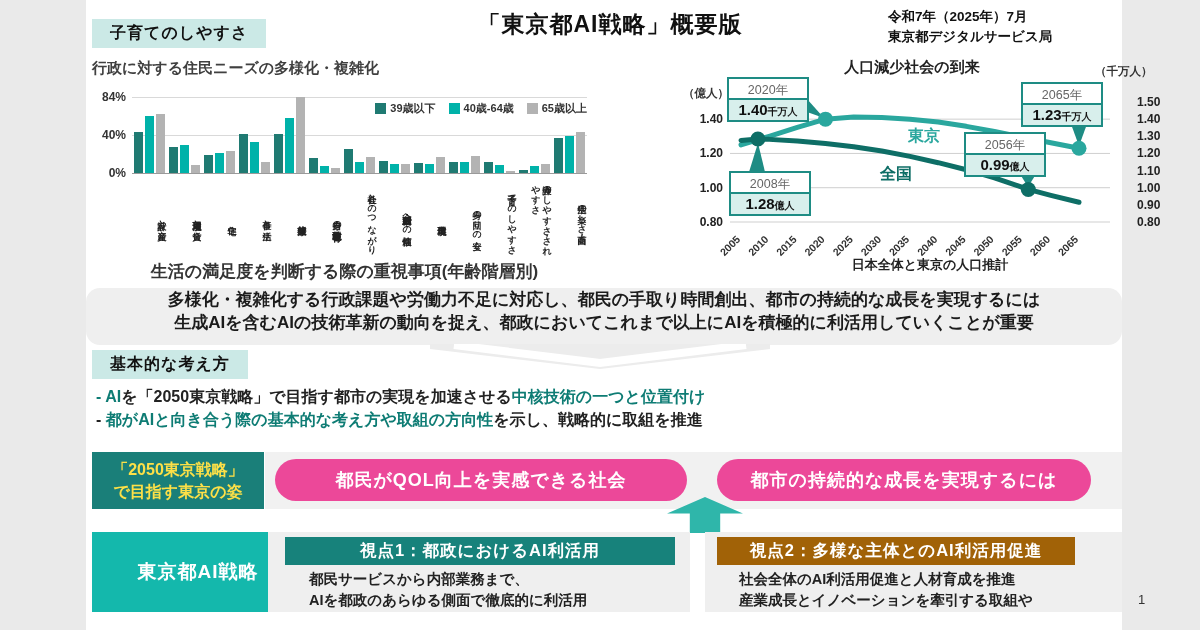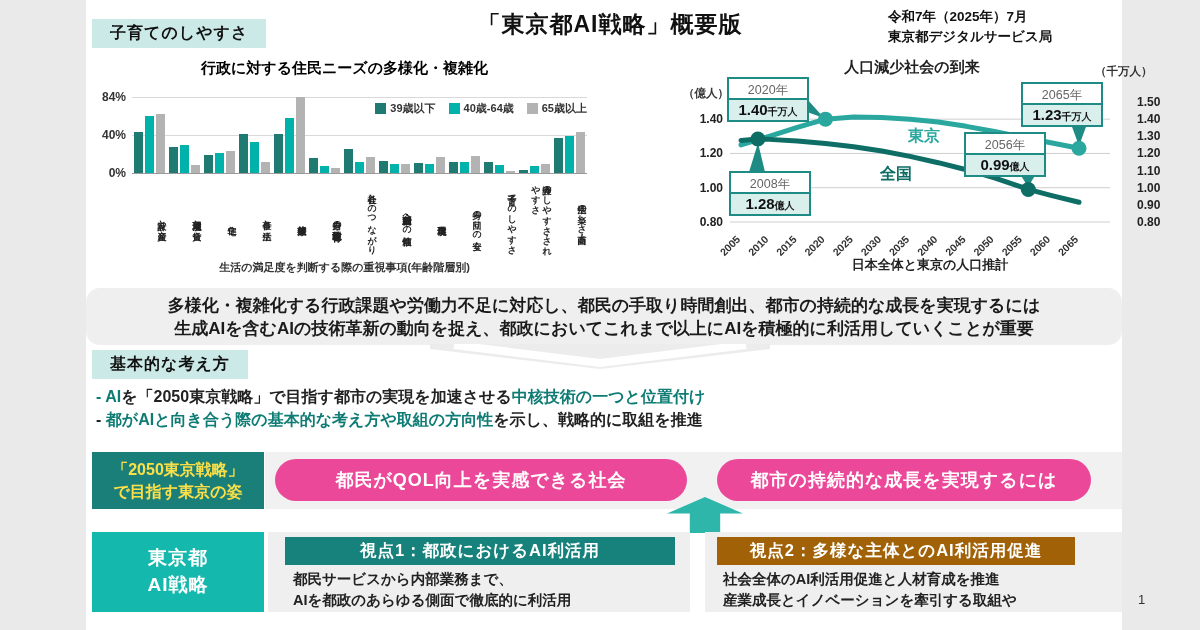--- a/index.html
+++ b/index.html
@@ -17,76 +17,76 @@
     position:absolute;background:#cbe9e6;color:#111;
     font-size:16px;font-weight:bold;padding:4px 18px;letter-spacing:1px;
   }
   #page-title{position:absolute;left:390px;top:9px;width:440px;text-align:center;
     font-size:23px;font-weight:bold;color:#111;letter-spacing:1px;}
   #date-block{position:absolute;left:888px;top:7px;font-size:13.5px;font-weight:bold;
     color:#111;line-height:1.5;}
 
   
   #left-chart{position:absolute;left:92px;top:55px;width:505px;height:232px;}
-  #bar-title{position:absolute;left:0;top:4px;width:100%;text-align:center;
-    font-size:15px;font-weight:bold;color:#000000;}
+  #bar-title{position:absolute;left:0;top:4px;width:100%;
+    font-size:15px;font-weight:bold;color:#404040;}
   #bar-plot{position:absolute;left:40px;top:42px;width:455px;height:76px;
     display:flex;align-items:flex-end;}
   .bar-group{flex:1;display:flex;align-items:flex-end;justify-content:center;gap:2px;height:100%;}
   .bar{width:9px;}
   .gridline{position:absolute;left:40px;width:455px;height:1px;background:#d9d9d9;}
   .gridline.base{background:#9a9a9a;}
   .ytick{position:absolute;width:34px;text-align:right;font-size:12px;font-weight:bold;color:#333;}
   #bar-legend{position:absolute;right:10px;top:46px;display:flex;gap:13px;align-items:center;}
   .legend-item{display:flex;align-items:center;gap:4px;font-size:11px;font-weight:bold;color:#333;}
   .legend-swatch{width:11px;height:11px;display:inline-block;}
   #bar-cats{position:absolute;left:40px;top:124px;width:455px;height:80px;display:flex;}
   .bar-cat{flex:1;writing-mode:vertical-rl;text-orientation:upright;
     font-size:9px;font-weight:bold;color:#222;line-height:1.25;
     display:flex;justify-content:center;letter-spacing:0px;overflow:hidden;}
   #bar-caption{position:absolute;left:0;top:205px;width:100%;text-align:center;
-    font-size:11px;font-weight:bold;color:#333;}
+    font-size:17px;font-weight:bold;color:#333;}
 
   
   #pop-chart{position:absolute;left:655px;top:55px;width:515px;height:232px;}
   #pop-chart svg{font-family:"Liberation Sans","DejaVu Sans",sans-serif;}
 
   
   #message-band{position:absolute;left:86px;top:288px;width:1036px;height:57px;
     background:#efefef;border-radius:14px;text-align:center;
-    font-size:17px;font-weight:bold;color:#1b1b1b;line-height:23px;padding-top:6px;
+    font-size:17px;font-weight:bold;color:#1b1b1b;line-height:23px;
     box-sizing:border-box;}
   #band-chevron{position:absolute;left:430px;top:344px;}
 
   
   #bullets{position:absolute;left:96px;top:385px;font-size:16px;font-weight:bold;line-height:1.45;}
   .seg-plain{color:#222;}
   .seg-accent{color:#0e7c74;}
 
   
   .dark-box{position:absolute;background:#1a7f79;color:#fde047;font-weight:bold;
     display:flex;flex-direction:column;align-items:center;justify-content:center;text-align:center;}
   #row1-bg{position:absolute;left:265px;top:452px;width:857px;height:57px;background:#f1f1f1;}
   #vision-box{left:92px;top:452px;width:172px;height:57px;font-size:16px;line-height:1.35;}
   .pill{position:absolute;top:459px;height:42px;background:#ec4899;border-radius:21px;
     color:#fff;font-size:18px;font-weight:bold;display:flex;align-items:center;justify-content:center;
     letter-spacing:1px;}
   #pill1{left:275px;width:412px;}
   #pill2{left:717px;width:374px;}
   #strategy-box{position:absolute;left:92px;top:532px;width:172px;height:80px;background:#14b8ac;
-    color:#fff;font-weight:bold;font-size:19px;line-height:1.4;display:flex;flex-direction:column;
-    align-items:center;justify-content:center;text-align:center;letter-spacing:1px;}
+    color:#fff;font-weight:bold;font-size:19px;line-height:1.4;display:flex;flex-direction:row;
+    align-items:center;justify-content:center;text-align:center;letter-spacing:1px;padding-left:20px;}
   .panel{position:absolute;top:532px;height:80px;background:#efefef;}
   #panel1{left:268px;width:422px;}
   #panel2{left:705px;width:417px;}
   .panel-header{position:absolute;top:537px;height:28px;color:#fff;font-size:16.5px;font-weight:bold;
     display:flex;align-items:center;justify-content:center;letter-spacing:1px;}
   #vp1-header{left:285px;width:390px;background:#17827b;}
   #vp2-header{left:717px;width:358px;background:#a16207;}
-  .panel-body{position:absolute;top:569px;font-size:14.5px;font-weight:bold;color:#222;line-height:1.45;}
+  .panel-body{position:absolute;top:569px;font-size:14.5px;font-weight:bold;color:#222;line-height:1.45;margin-left:16px;}
   #vp1-body{left:293px;}
   #vp2-body{left:723px;}
   #up-arrow{position:absolute;left:667px;top:497px;width:76px;height:36px;background:#2fb6aa;
     clip-path:polygon(50% 0%,100% 46%,70% 46%,70% 100%,30% 100%,30% 46%,0% 46%);}
   #page-number{position:absolute;left:1138px;top:592px;font-size:13px;color:#333;}
 </style>
 </head>
 <body>
 
 <div class="side-band" id="band-left"></div>

